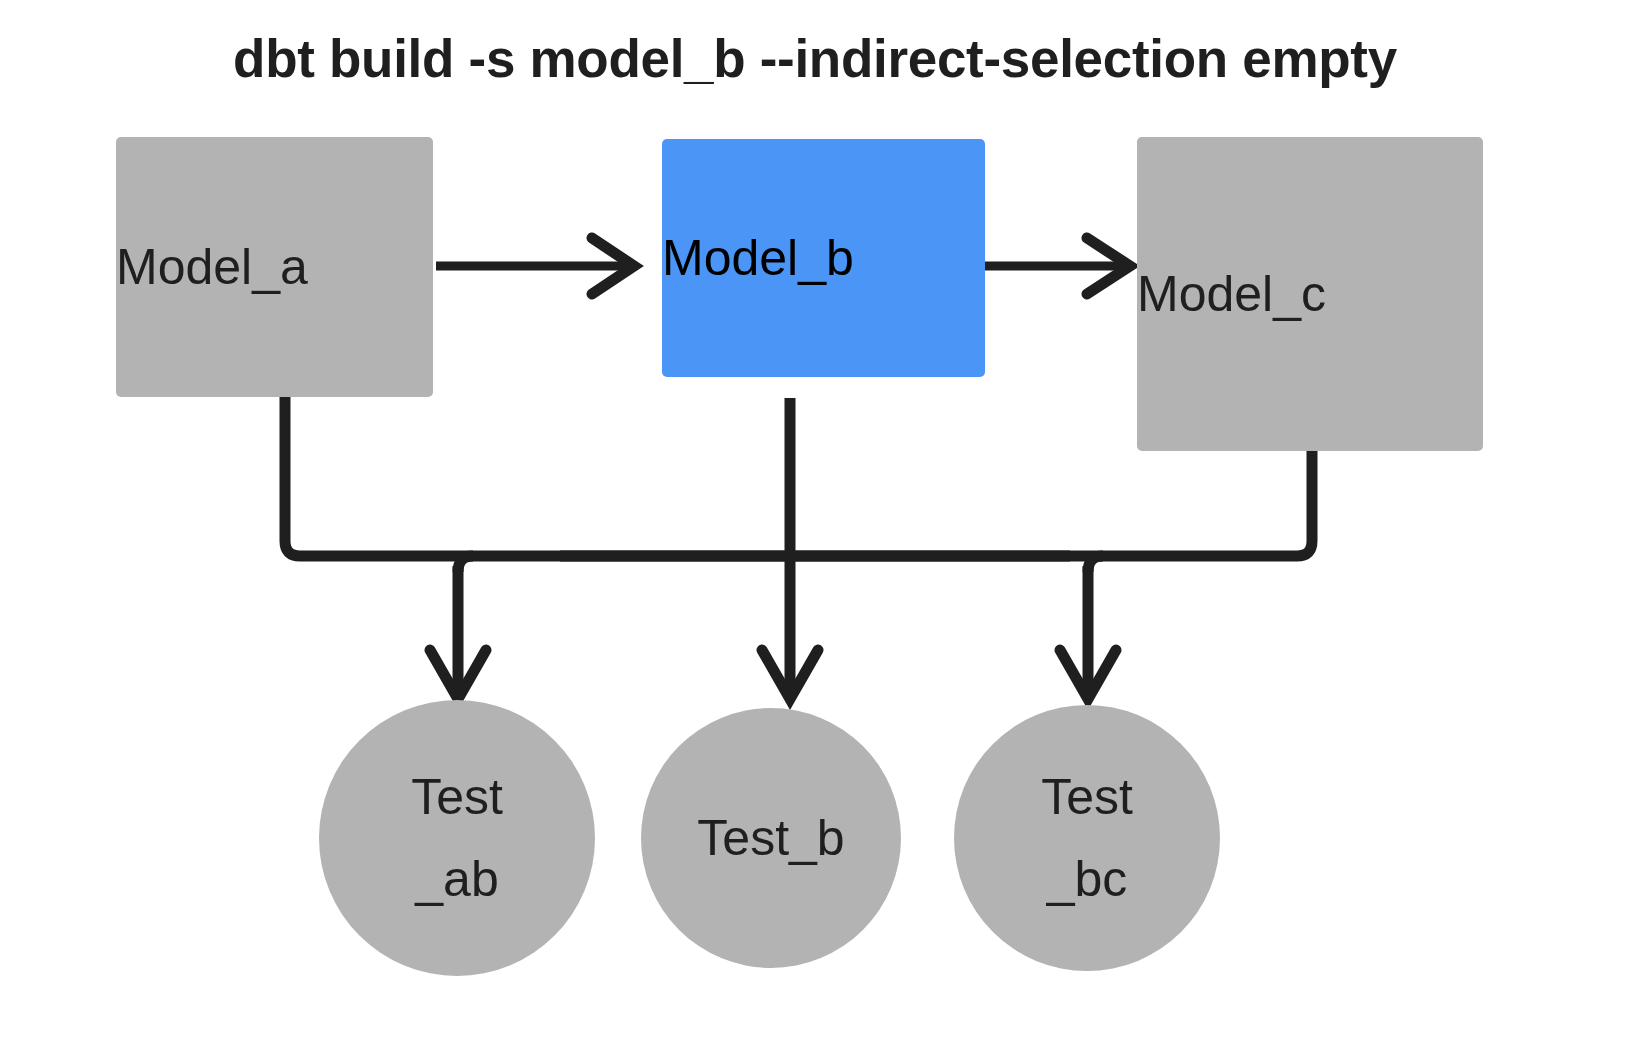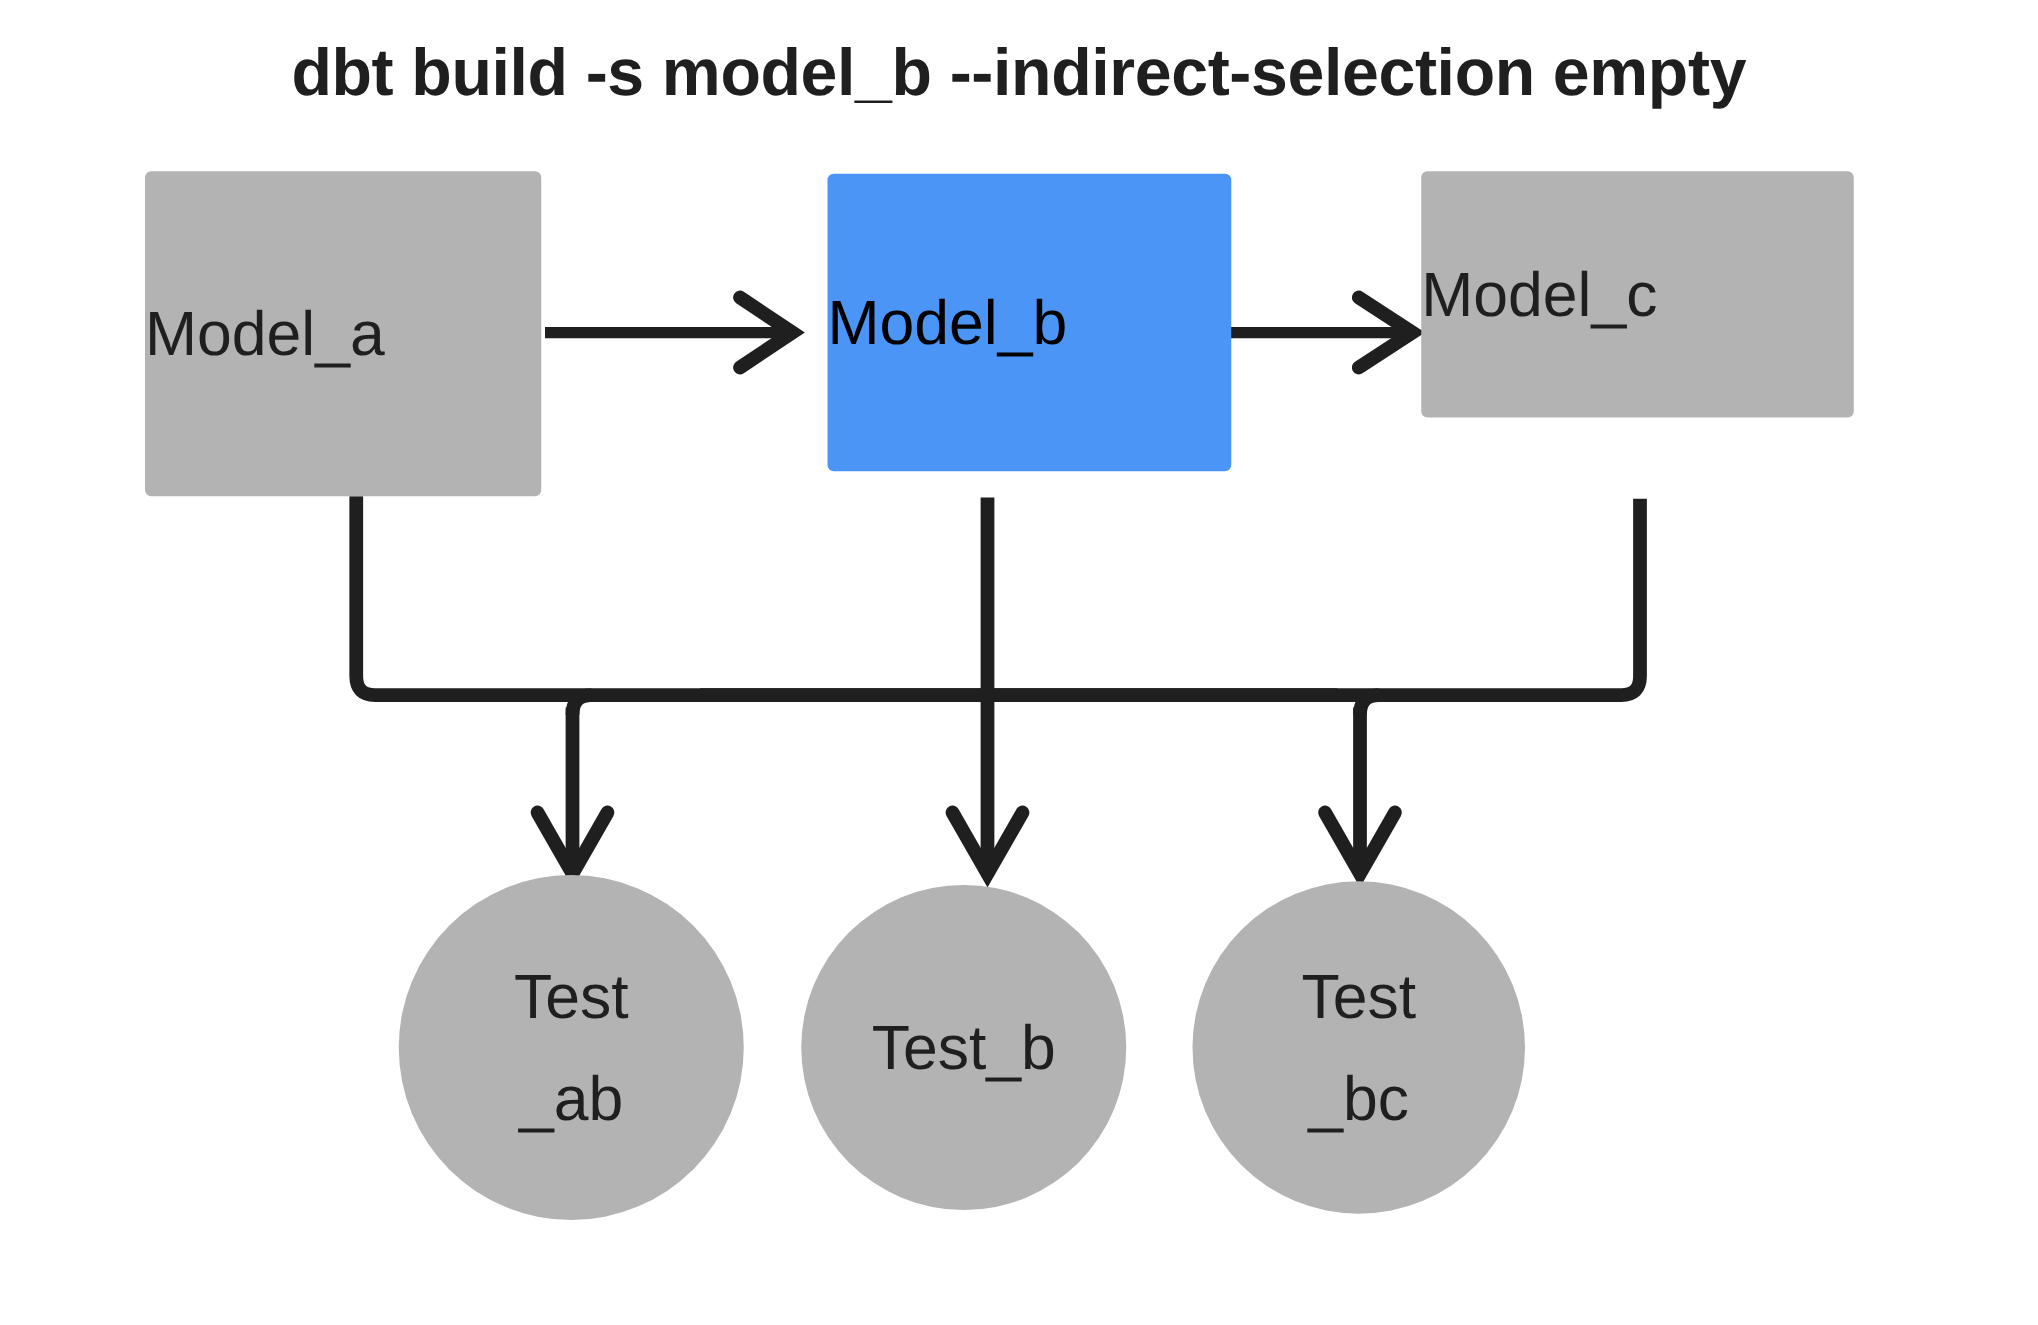--- a/index.html
+++ b/index.html
@@ -115,21 +115,21 @@
   </svg>
 
   <div class="node-box" style="left:116px; top:137px; width:317px; height:260px; background:#b3b3b3; color:#1f1f1f;">
     <span>Model_a</span>
   </div>
 
   <div class="node-box" style="left:662px; top:139px; width:323px; height:238px; background:#4a95f5; color:#000000;">
     <span>Model_b</span>
   </div>
 
-  <div class="node-box" style="left:1137px; top:137px; width:346px; height:197px; background:#b3b3b3; color:#1f1f1f;">
+  <div class="node-box" style="left:1137px; top:137px; width:346px; height:314px; background:#b3b3b3; color:#1f1f1f;">
     <span>Model_c</span>
   </div>
 
   <div class="node-circle" style="left:319px; top:700px; width:276px; height:276px; background:#b3b3b3; color:#1f1f1f;">
     <span class="lbl">Test
 _ab</span>
   </div>
 
   <div class="node-circle" style="left:641px; top:708px; width:260px; height:260px; background:#b3b3b3; color:#1f1f1f;">
     <span class="lbl">Test_b</span>

